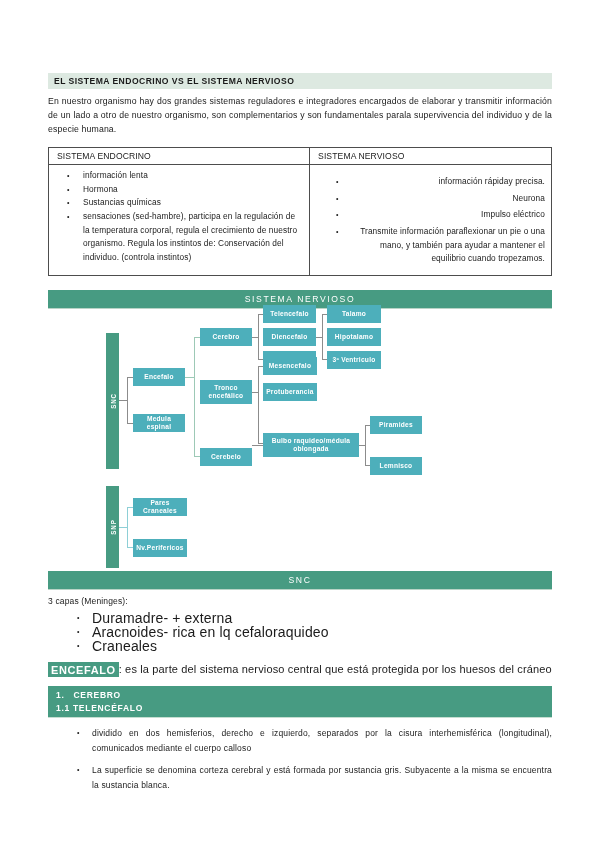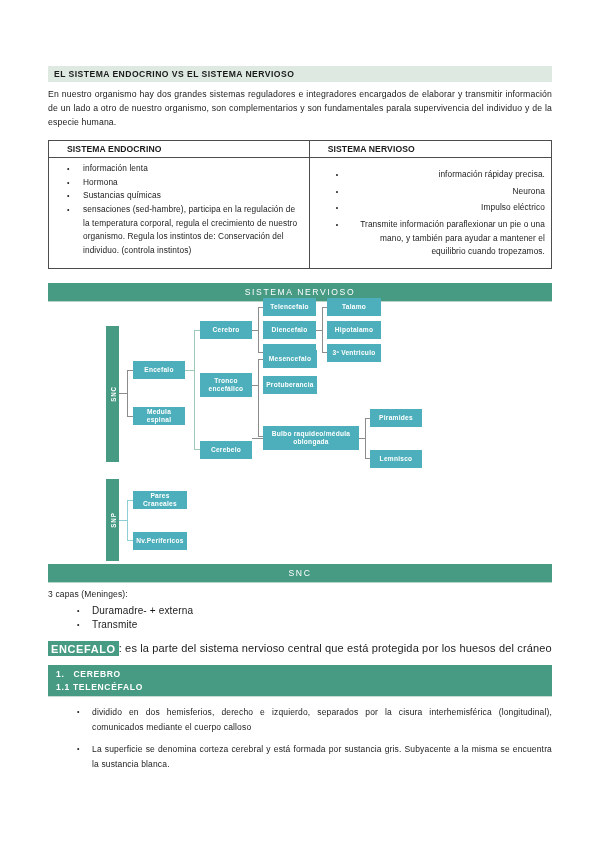--- a/index.html
+++ b/index.html
@@ -18,21 +18,21 @@
   .page {
     position: absolute;
     left: 0; top: 0;
     width: 600px;
     height: 848px;
     padding: 0;
   }
   .content {
     position: absolute;
     left: 48px;
-    top: 66px;
+    top: 73px;
     width: 504px;
   }
 
   
   .title-band {
     background: #dde9e1;
     padding: 3px 6px 3px 6px;
     font-size: 8.6px;
     letter-spacing: 0.45px;
     font-weight: bold;
@@ -58,22 +58,22 @@
     margin-bottom: 14px;
   }
   table.compare th, table.compare td {
     border: 1px solid #4d4d4d;
     vertical-align: top;
     padding: 0;
   }
   table.compare th {
     text-align: left;
     font-size: 8.6px;
-    font-weight: bold;
-    padding: 3px 4px 3px 18px;
+    font-weight: normal;
+    padding: 3px 4px 3px 8px;
     letter-spacing: 0.1px;
   }
   table.compare td {
     padding: 4px 6px 6px 4px;
   }
   ul.cell-list {
     margin: 0;
     padding: 0 0 0 30px;
     list-style: none;
   }
@@ -166,21 +166,21 @@
     letter-spacing: 0.15px;
     color: #1a1a1a;
   }
   .lead-line { margin: 5px 0 2px 0; }
   ul.doc-list {
     margin: 0;
     padding: 0 0 0 44px;
     list-style: none;
   }
   ul.doc-list li {
-    font-size: 10px;
+    font-size: 14px;
     line-height: 14.2px;
     letter-spacing: 0.15px;
     position: relative;
   }
   ul.doc-list li::before {
     content: "\2022";
     position: absolute;
     left: -15px;
     top: 0;
     font-size: 7px;
@@ -324,21 +324,22 @@
       <div class="node" style="left:85px; top:189px; width:54px; height:18px;">Pares Craneales</div>
       <div class="node" style="left:85px; top:230px; width:54px; height:18px;">Nv.Perifericos</div>
 
     </div>
 
     <div class="banner">SNC</div>
 
     <div class="body-text lead-line">3 capas (Meninges):</div>
     <ul class="doc-list">
       <li>Duramadre- + externa</li>
-      <li>Transmite</li>
+      <li>Aracnoides- rica en lq cefaloraquideo</li>
+      <li>Craneales</li>
     </ul>
 
     <div class="encefalo-row">
       <span class="hl-green">ENCEFALO</span><span>: es la parte del sistema nervioso central que está protegida por los huesos del  cráneo</span>
     </div>
 
     <div class="section-head">
       <div><span>1.</span><span class="num-indent">CEREBRO</span></div>
       <div>1.1 TELENCÉFALO</div>
     </div>

